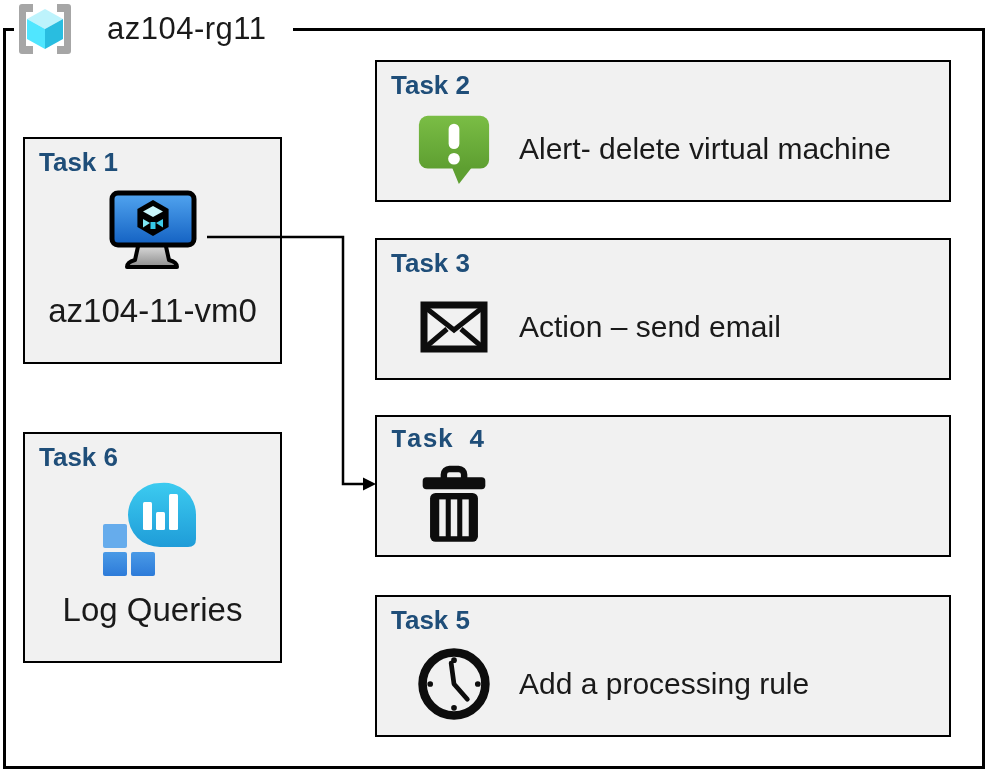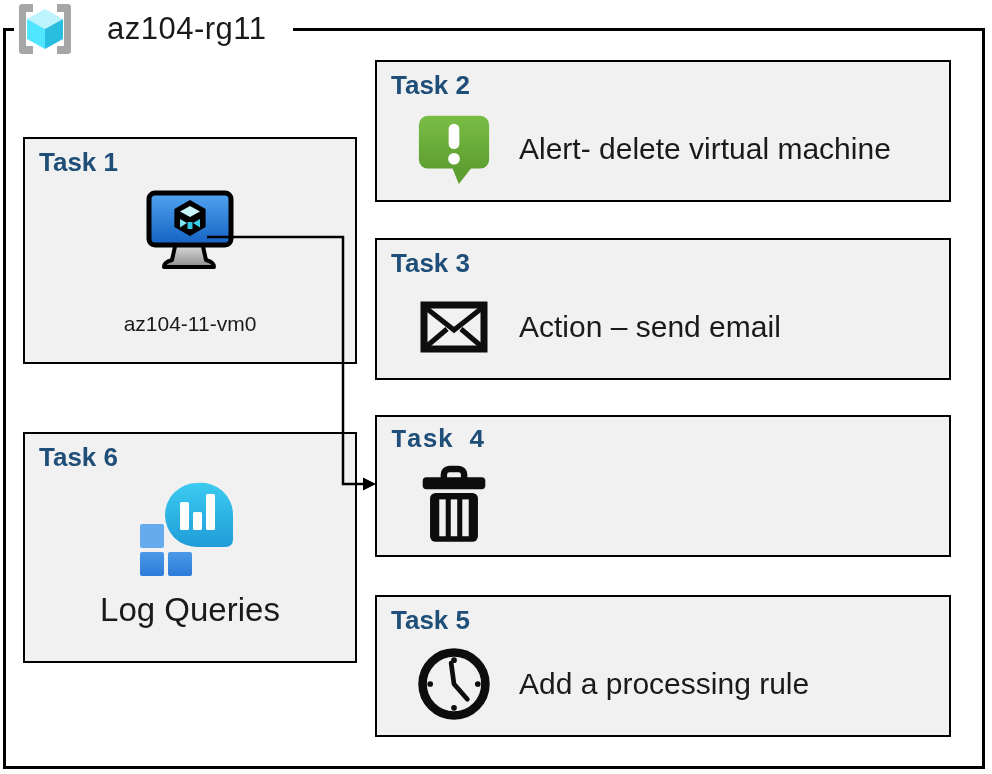--- a/index.html
+++ b/index.html
@@ -19,25 +19,25 @@
   .rg-header svg { width:62px; height:56px; display:block; }
   .rg-title { font-size:31px; color:#1a1a1a; margin-left:24px; letter-spacing:.5px; }
 
   
   .task-box {
     position:absolute; background:#f1f1f1; border:2px solid #000;
     box-sizing:border-box; z-index:2;
   }
   .task-title { font-weight:bold; font-size:26px; color:#1f4e79; margin:8px 0 0 14px; }
 
-  .task-left { left:23px; width:334px; }
+  .task-left { left:23px; width:259px; }
   #task1 { top:137px; height:227px; }
   #task6 { top:432px; height:231px; }
   .col-body { display:flex; flex-direction:column; align-items:center; }
-  .vm-label  { font-size:21px; color:#1a1a1a; margin-top:38px; white-space:nowrap; }
+  .vm-label  { font-size:33px; color:#1a1a1a; margin-top:18px; white-space:nowrap; }
   .log-label { font-size:33px; color:#1a1a1a; margin-top:8px; white-space:nowrap; }
 
   .task-right { left:375px; width:576px; height:142px; }
   #task2 { top:60px; }
   #task3 { top:238px; }
   #task4 { top:415px;font-family:Liberation Mono, monospace; }
   #task5 { top:595px; }
   .task-row {
     position:absolute; left:37px; top:40px; bottom:4px; right:8px;
     display:flex; align-items:center;

